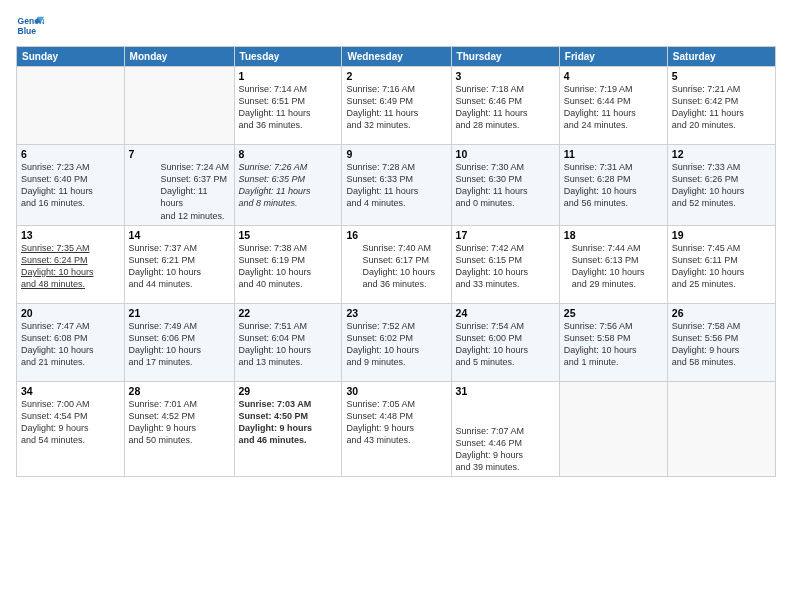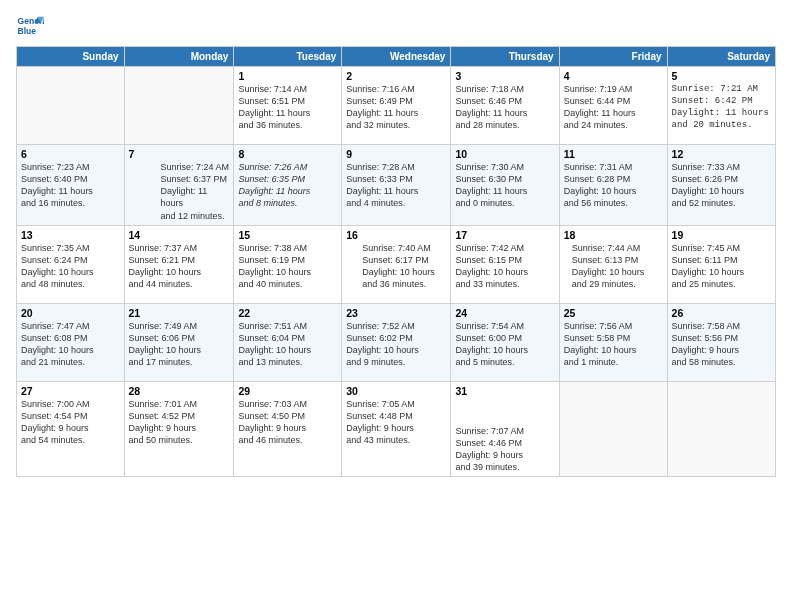--- a/index.html
+++ b/index.html
@@ -44,21 +44,21 @@
       color: #555;
     }
     .calendar {
       width: 100%;
       border-collapse: collapse;
       font-size: 9.5px;
     }
     .calendar th {
       background-color: #2e75b6;
       color: #fff;
-      text-align: right;
+      text-align: left;
       padding: 4px 5px;
       font-size: 10px;
       border: 1px solid #ccc;
     }
     .calendar td {
       vertical-align: top;
       border: 1px solid #d0d0d0;
       padding: 3px 4px;
       width: 113px;
       height: 78px;
@@ -142,21 +142,21 @@
           </td>
           <td>
             <span class="day-num">4</span>
             <div class="day-info" style="white-space: pre-line;">Sunrise: 7:19 AM
 Sunset: 6:44 PM
 Daylight: 11 hours
 and 24 minutes.</div>
           </td>
           <td>
             <span class="day-num">5</span>
-            <div class="day-info" style="white-space: pre-line; font-family: Liberation Mono, monospace;">Sunrise: 7:21 AM
+            <div class="day-info" style="white-space: pre-line;">Sunrise: 7:21 AM
 Sunset: 6:42 PM
 Daylight: 11 hours
 and 20 minutes.</div>
           </td>
         </tr>
         <tr>
           <td>
             <span class="day-num">6</span>
             <div class="day-info" style="white-space: pre-line;">Sunrise: 7:23 AM
 Sunset: 6:40 PM
@@ -202,21 +202,21 @@
             <span class="day-num">12</span>
             <div class="day-info" style="white-space: pre-line;">Sunrise: 7:33 AM
 Sunset: 6:26 PM
 Daylight: 10 hours
 and 52 minutes.</div>
           </td>
         </tr>
         <tr>
           <td>
             <span class="day-num">13</span>
-            <div class="day-info" style="white-space: pre-line;">Sunrise: 7:35 AM
+            <div class="day-info" style="white-space: pre-line; text-decoration: underline;">Sunrise: 7:35 AM
 Sunset: 6:24 PM
 Daylight: 10 hours
 and 48 minutes.</div>
           </td>
           <td>
             <span class="day-num">14</span>
             <div class="day-info" style="white-space: pre-line;">Sunrise: 7:37 AM
 Sunset: 6:21 PM
 Daylight: 10 hours
 and 44 minutes.</div>
@@ -303,36 +303,36 @@
           <td>
             <span class="day-num">26</span>
             <div class="day-info" style="white-space: pre-line;">Sunrise: 7:58 AM
 Sunset: 5:56 PM
 Daylight: 9 hours
 and 58 minutes.</div>
           </td>
         </tr>
         <tr>
           <td>
-            <span class="day-num">27</span>
+            <span class="day-num">34</span>
             <div class="day-info" style="white-space: pre-line;">Sunrise: 7:00 AM
 Sunset: 4:54 PM
 Daylight: 9 hours
 and 54 minutes.</div>
           </td>
           <td>
             <span class="day-num">28</span>
             <div class="day-info" style="white-space: pre-line;">Sunrise: 7:01 AM
 Sunset: 4:52 PM
 Daylight: 9 hours
 and 50 minutes.</div>
           </td>
           <td>
             <span class="day-num">29</span>
-            <div class="day-info" style="white-space: pre-line;">Sunrise: 7:03 AM
+            <div class="day-info" style="white-space: pre-line; font-weight: bold;">Sunrise: 7:03 AM
 Sunset: 4:50 PM
 Daylight: 9 hours
 and 46 minutes.</div>
           </td>
           <td>
             <span class="day-num">30</span>
             <div class="day-info" style="white-space: pre-line;">Sunrise: 7:05 AM
 Sunset: 4:48 PM
 Daylight: 9 hours
 and 43 minutes.</div>

